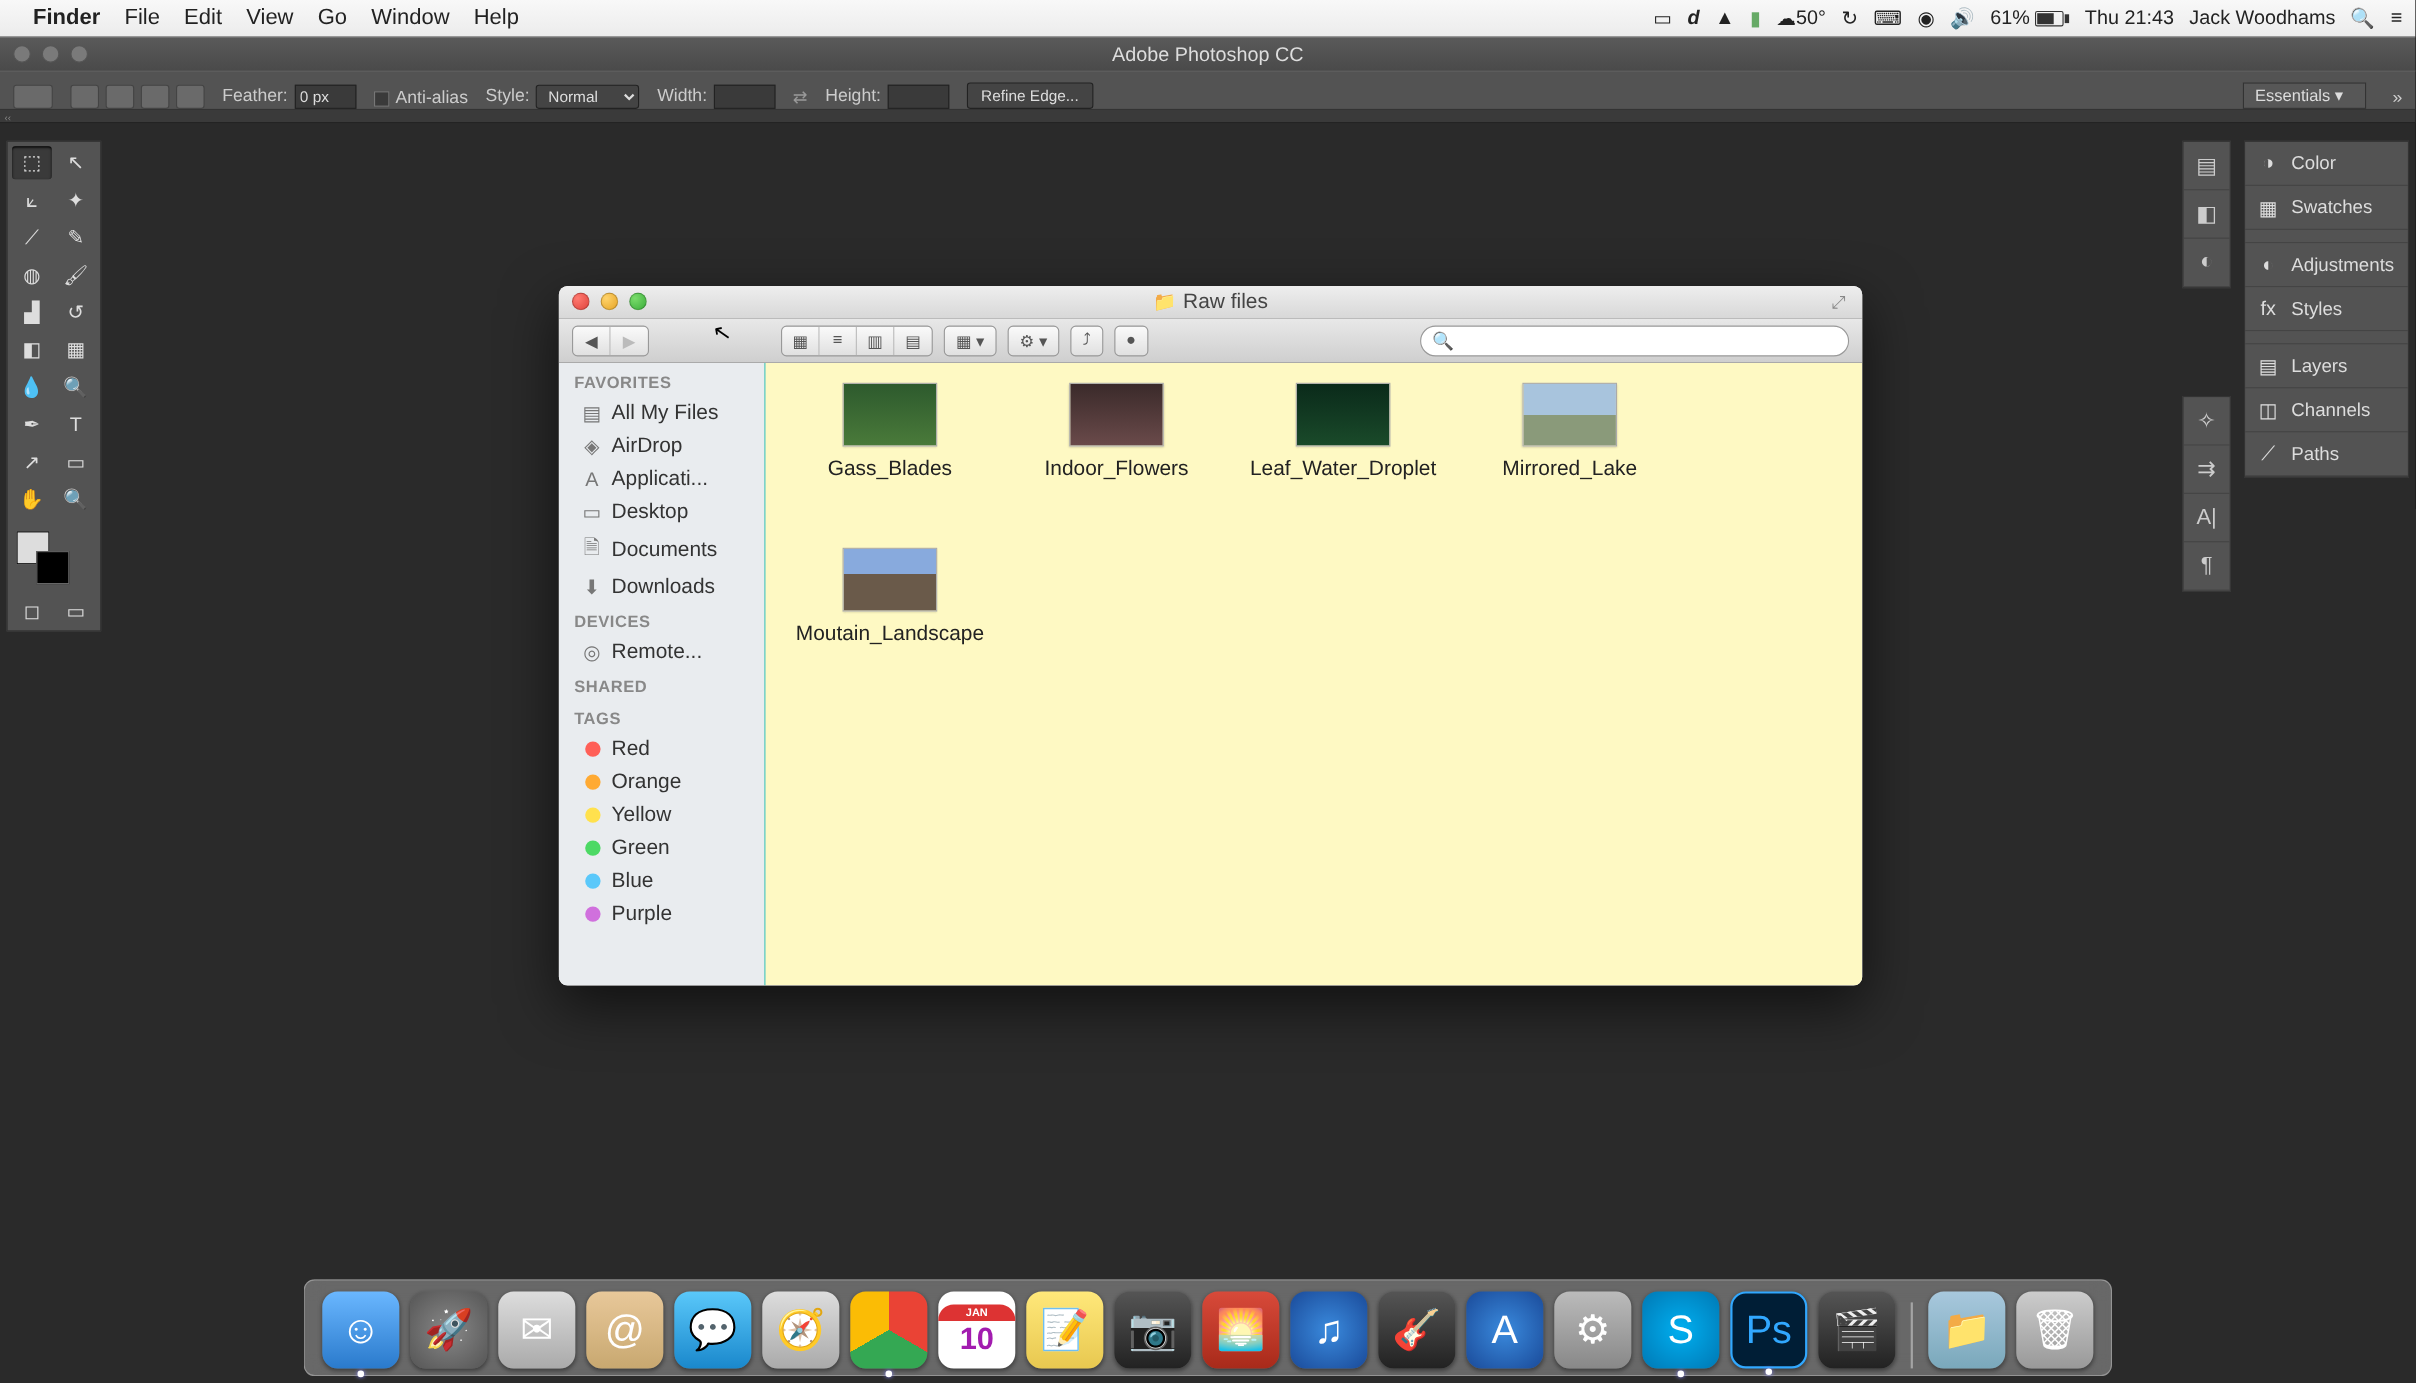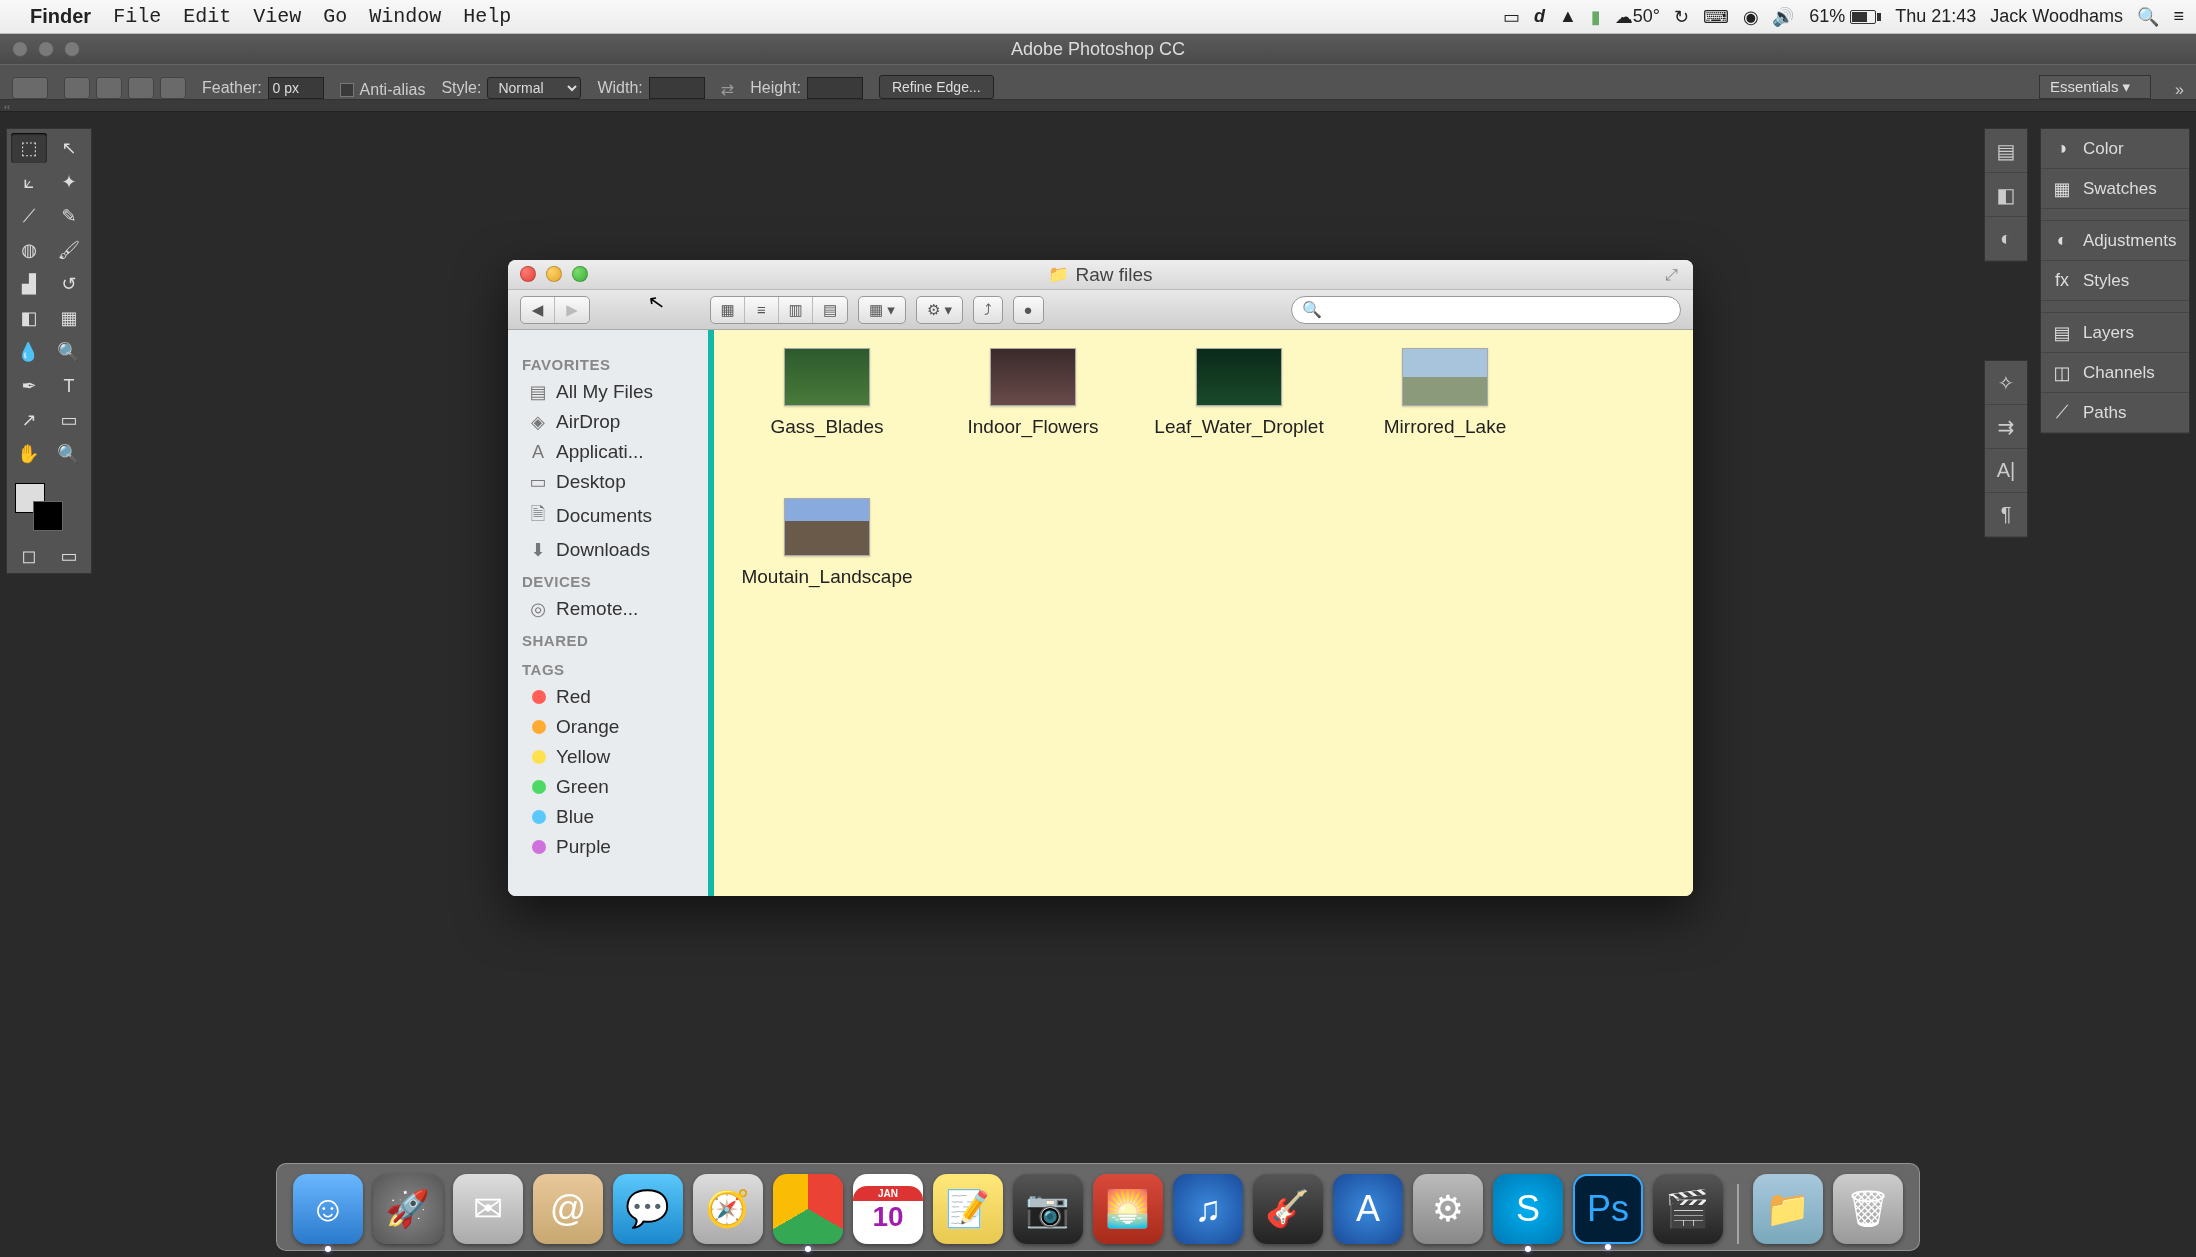--- a/index.html
+++ b/index.html
@@ -2,21 +2,21 @@
 <html><head>
 <meta charset="utf-8">
 <style>
 * { margin: 0; padding: 0; box-sizing: border-box; font-family: -apple-system, "Lucida Grande", sans-serif; }
 body { background: #000; width: 2196px; height: 1257px; overflow: hidden; position: relative; }
 
 
 .menubar { position: absolute; top: 0; left: 0; right: 0; height: 34px; background: linear-gradient(#f8f8f8,#ececec); display: flex; align-items: center; padding: 0 12px; font-size: 20px; color: #222; border-bottom: 1px solid #bbb; z-index: 100; }
 .menubar .apple { font-size: 22px; margin-right: 18px; }
 .menubar .app { font-weight: bold; margin-right: 22px; }
-.menubar .mitem { margin-right: 22px; cursor: default; font-family: Liberation Mono, monospace; }
+.menubar .mitem { margin-right: 22px; cursor: default; }
 .menubar .spacer { flex: 1; }
 .menubar .ritem { margin-left: 14px; font-size: 18px; display: flex; align-items: center; }
 .menubar .battery-cap { display:inline-block; width:4px; height:8px; background:#333; margin-left:1px; vertical-align:middle; }
 .menubar .battery-body { display:inline-block; width:26px; height:14px; border:1.5px solid #333; border-radius:2px; vertical-align:middle; position:relative; }
 .menubar .battery-fill { position:absolute; left:1px; top:1px; bottom:1px; width:60%; background:#333; }
 
 
 .ps-window { position: absolute; top: 34px; left: 0; right: 0; bottom: 0; background: #2a2a2a; }
 .ps-title { height: 30px; background: linear-gradient(#5a5a5a,#4a4a4a); display:flex; align-items:center; justify-content:center; color:#ddd; font-size:18px; position:relative; }
 .ps-traffic { position:absolute; left:12px; top:7px; display:flex; gap:10px; }
@@ -71,21 +71,21 @@
 .finder-toolbar { height:40px; background:linear-gradient(#e8e8e8,#cfcfcf); border-bottom:1px solid #aaa; display:flex; align-items:center; padding:0 12px; gap:10px; }
 .finder-toolbar .navseg, .finder-toolbar .viewseg, .finder-toolbar .btn { display:flex; background:linear-gradient(#fafafa,#e0e0e0); border:1px solid #999; border-radius:5px; height:28px; overflow:hidden; }
 .finder-toolbar .navseg > div, .finder-toolbar .viewseg > div { width:34px; display:flex; align-items:center; justify-content:center; color:#555; font-size:15px; border-right:1px solid #bbb; cursor:pointer; }
 .finder-toolbar .navseg > div:last-child, .finder-toolbar .viewseg > div:last-child { border-right:none; }
 .finder-toolbar .navseg > div.dis { color:#bbb; }
 .finder-toolbar .btn { padding:0 10px; align-items:center; font-size:15px; color:#555; cursor:pointer; }
 .finder-toolbar .search { flex:1; max-width:390px; margin-left:auto; height:28px; border:1px solid #999; border-radius:14px; background:#fff; display:flex; align-items:center; padding:0 10px; color:#888; font-size:16px; }
 .finder-toolbar .search input { border:none; outline:none; flex:1; font-size:16px; margin-left:6px; }
 
 .finder-body { flex:1; display:flex; overflow:hidden; }
-.finder-sidebar { width:206px; background:#e9ecef; border-right:6px solid #14b8a6; overflow:hidden; font-size:19px; color:#333; padding-top:18px; }
+.finder-sidebar { width:188px; background:#e9ecef; border-right:1px solid #14b8a6; overflow:hidden; font-size:19px; color:#333; padding-top:2px; }
 .finder-sidebar .hdr { font-size:15px; color:#888; font-weight:bold; padding:8px 14px 4px; letter-spacing:0.5px; }
 .finder-sidebar .item { padding:4px 14px 4px 20px; display:flex; align-items:center; gap:8px; cursor:pointer; }
 .finder-sidebar .item .ic { width:20px; color:#777; font-size:18px; text-align:center; }
 .finder-sidebar .tag { display:flex; align-items:center; gap:10px; padding:4px 14px 4px 24px; cursor:pointer; }
 .finder-sidebar .tag .dot { width:14px; height:14px; border-radius:50%; }
 
 .finder-files { flex:1; background:#fef9c3; padding:18px 10px; display:flex; flex-wrap:wrap; align-content:flex-start; gap:0; }
 .file { width:206px; height:150px; display:flex; flex-direction:column; align-items:center; cursor:pointer; }
 .file .thumb { width:86px; height:58px; border:1px solid #aaa; background:#ccc; box-shadow:0 1px 2px rgba(0,0,0,0.2); }
 .file .label { margin-top:10px; font-size:19px; color:#222; text-align:center; }

